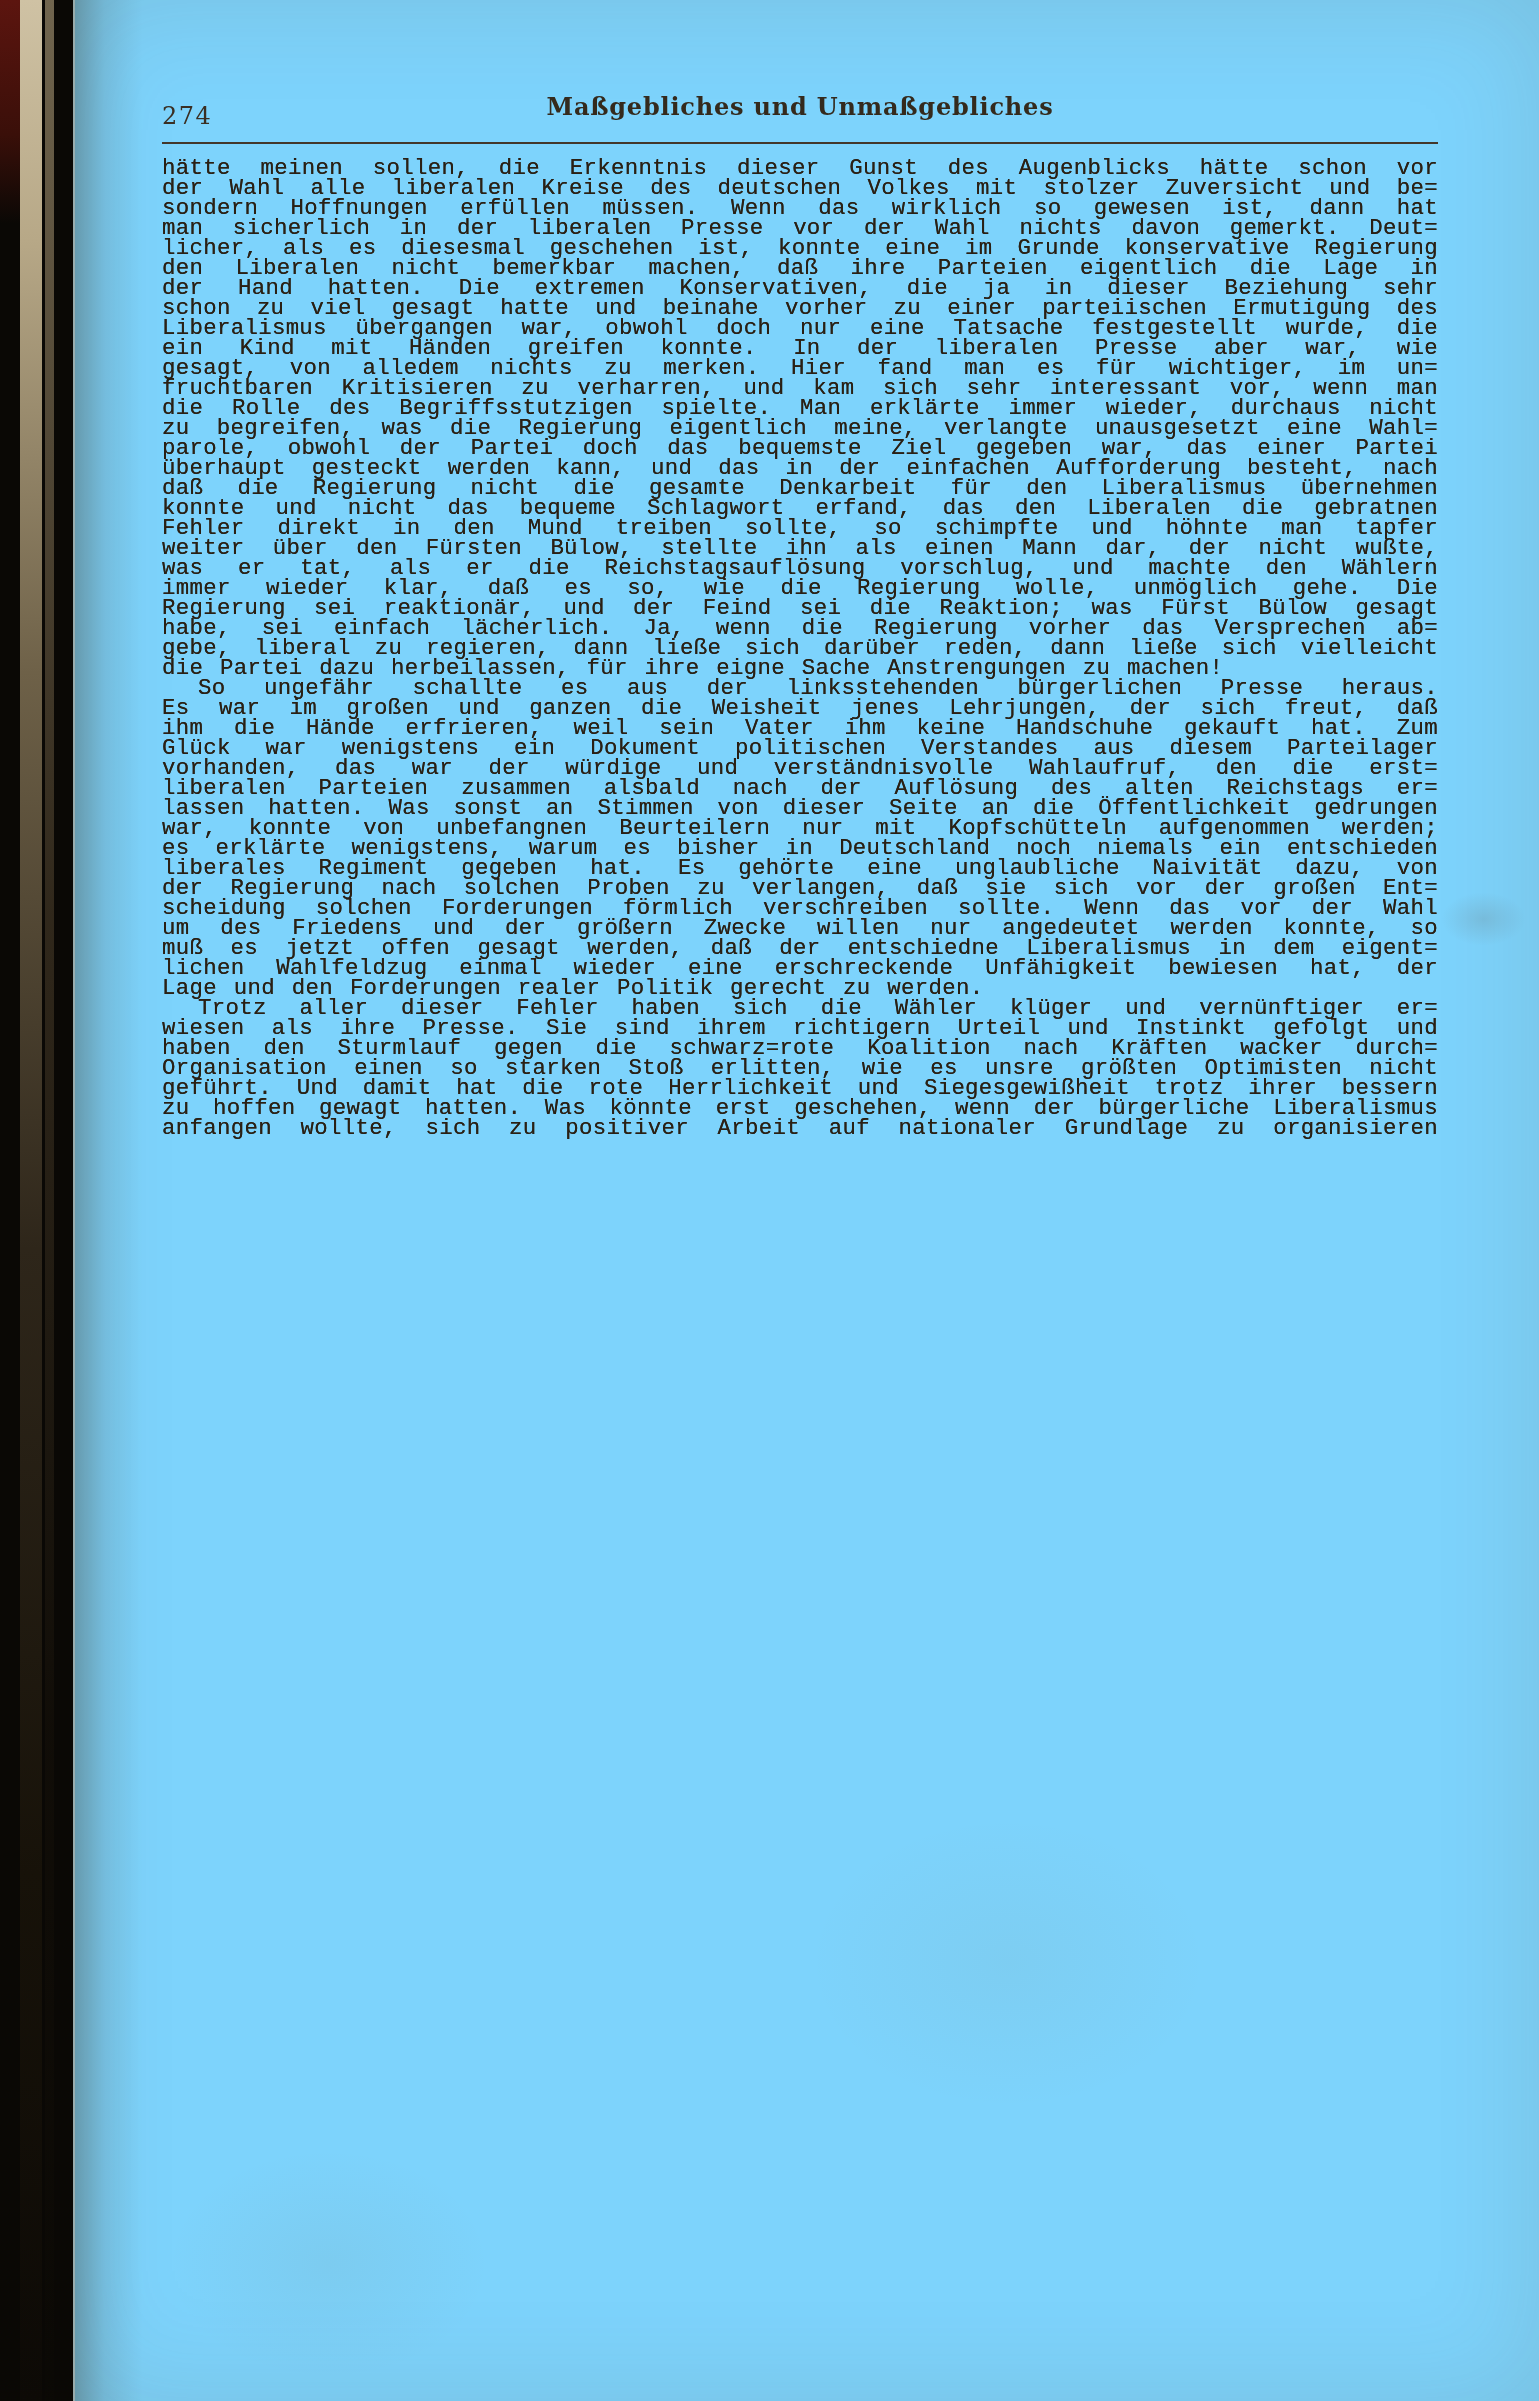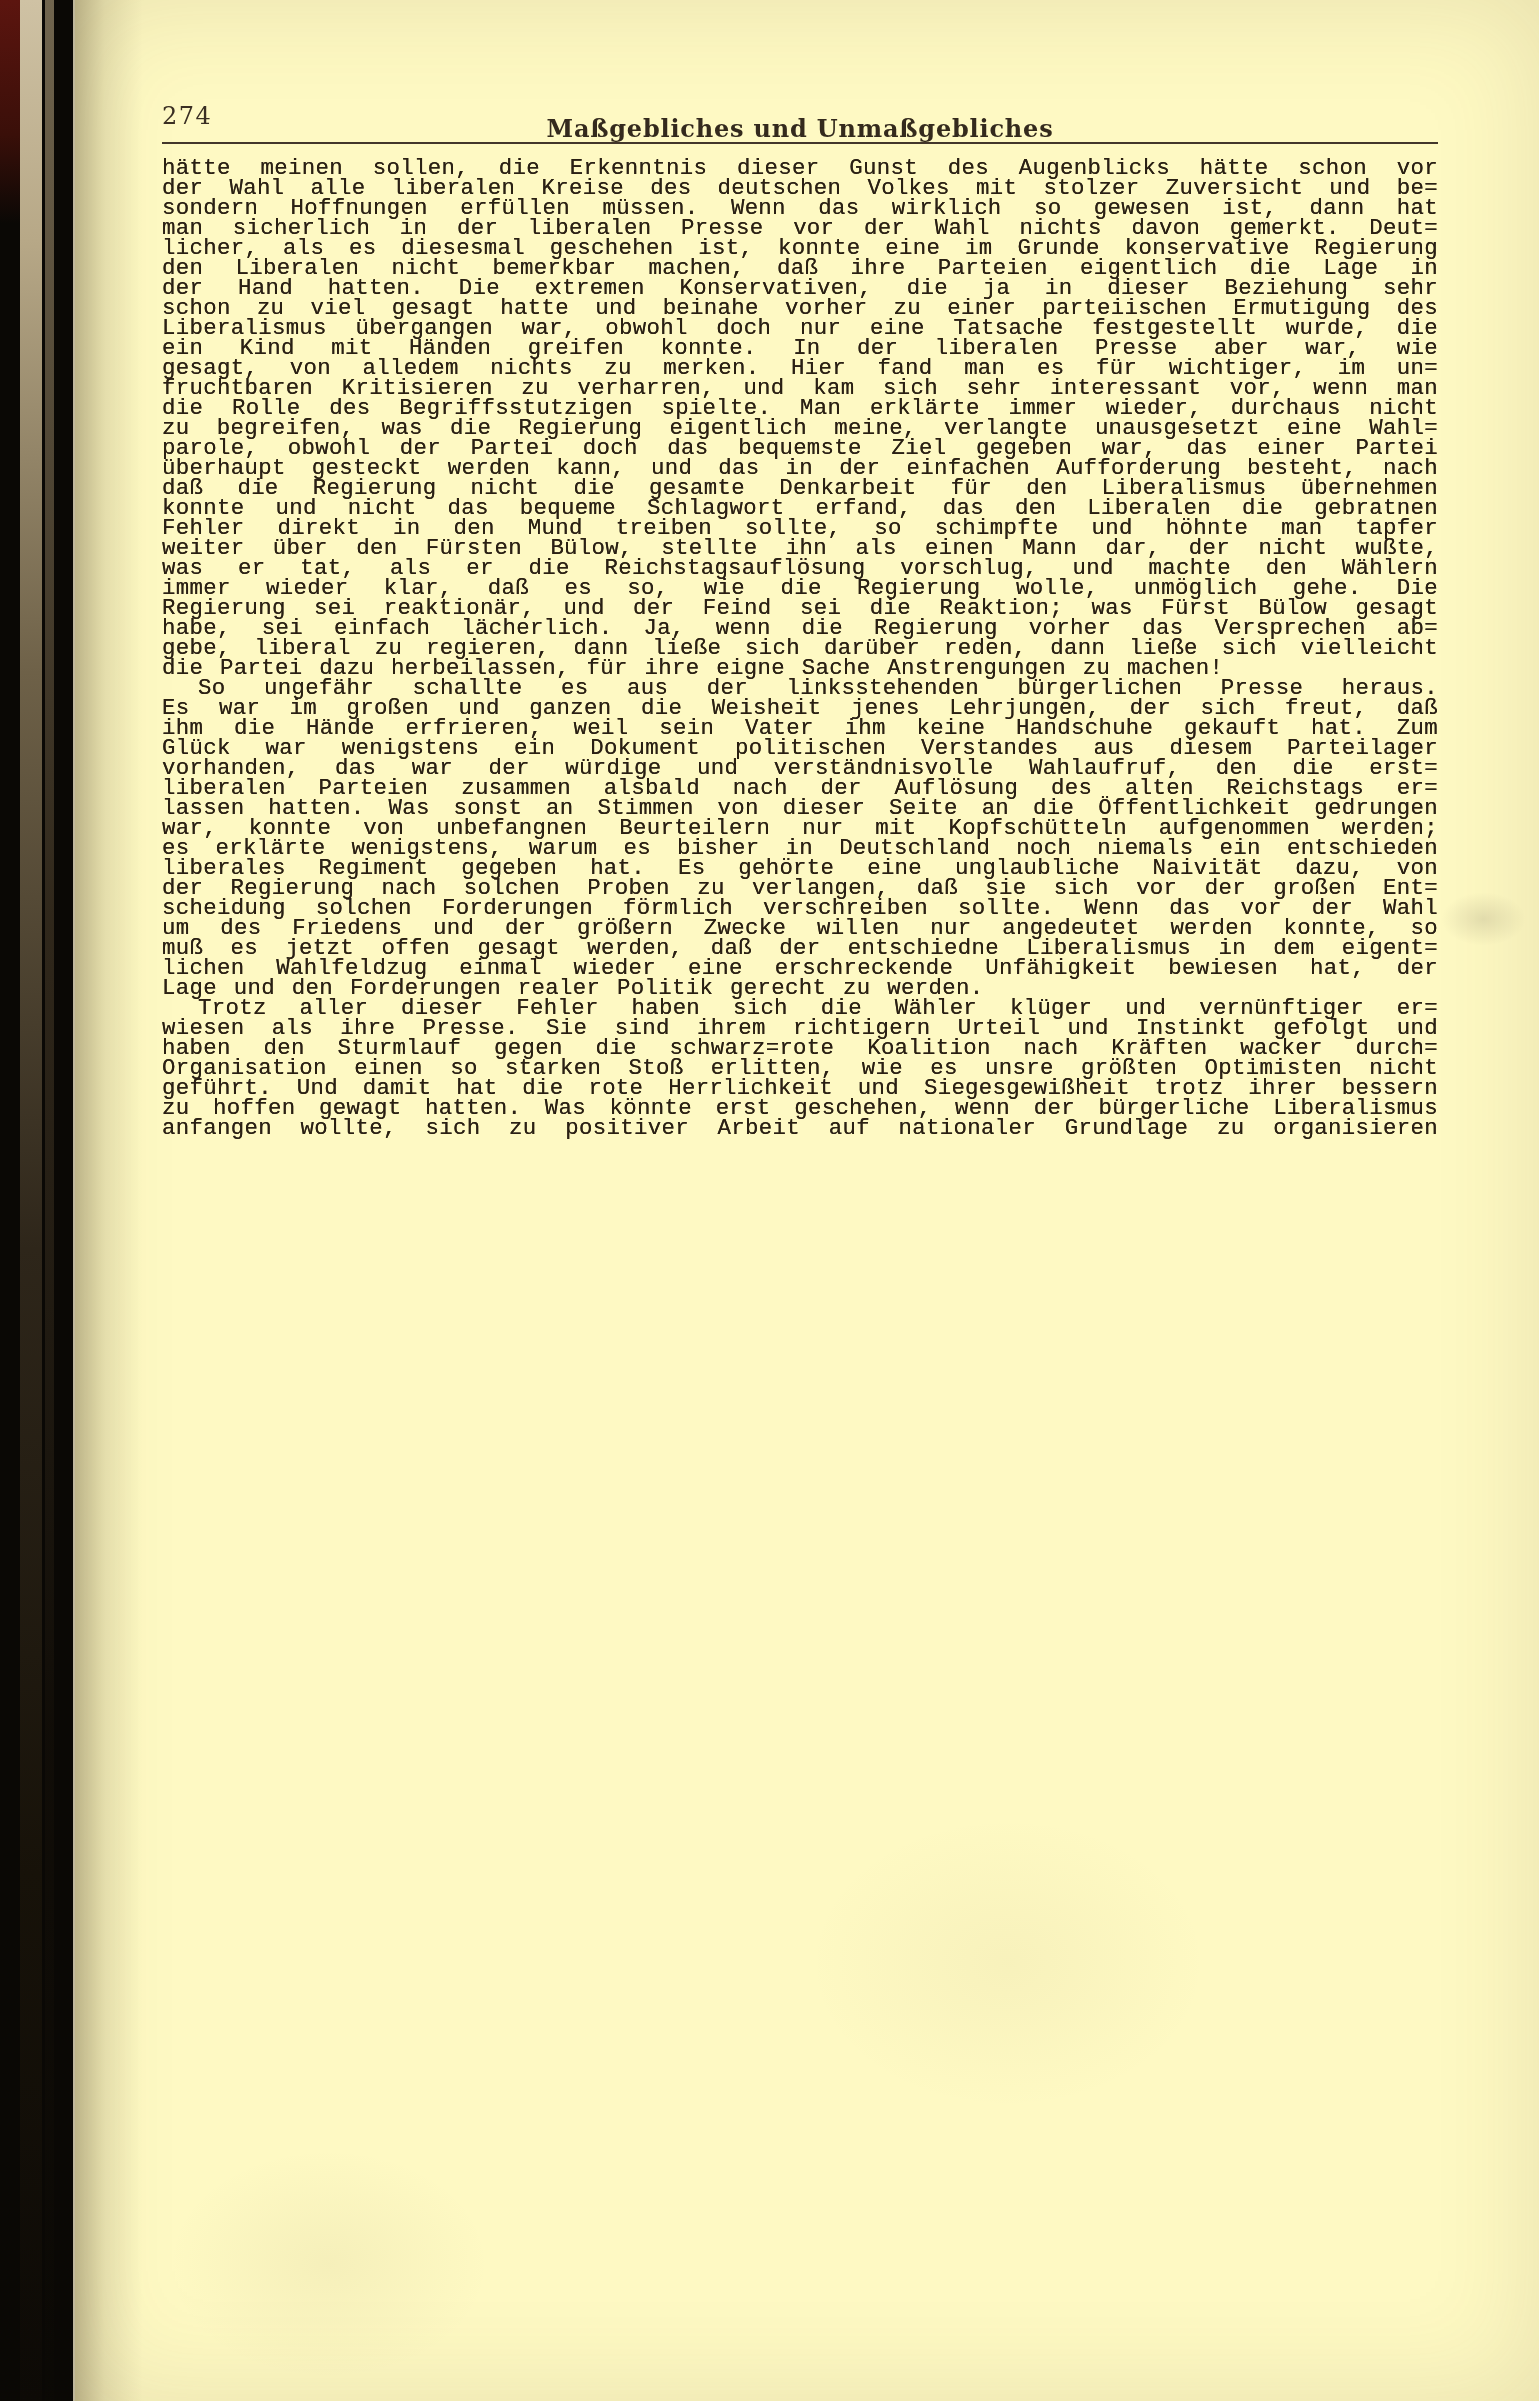--- a/index.html
+++ b/index.html
@@ -36,21 +36,21 @@
     left: 45px; top: 0;
     width: 9.3px; height: 100%;
     opacity: .8;
     background: linear-gradient(180deg, #8a7c60 0%, #3a3021 38%, #120e08 72%, #0b0905 100%);
   }
   
   .paper {
     position: absolute;
     left: 73px; top: 0;
     width: 1467px; height: 2401px;
-    background: #fef9c3;
+    background: #7dd3fc;
     box-shadow: inset 0 0 108px rgba(90,70,35,0.14);
   }
   .paper-edge-highlight {
     position: absolute;
     left: 0; top: 0;
     width: 2.3px; height: 100%;
     background: rgba(255,252,240,0.55);
   }
   .gutter-shadow {
     position: absolute;
@@ -60,21 +60,21 @@
   }
   .pagenum {
     position: absolute;
     left: 89px; top: 102px;
     font-size: 24px;
     letter-spacing: 1.5px;
     color: #3a2f23;
   }
   .running-header {
     position: absolute;
-    left: 89px; top: 114px;
+    left: 89px; top: 92px;
     width: 1276px;
     text-align: center;
     font-size: 24px;
     font-weight: bold;
     letter-spacing: 0.8px;
     color: #342a1d;
   }
   .rule {
     position: absolute;
     left: 89px; top: 142px;

